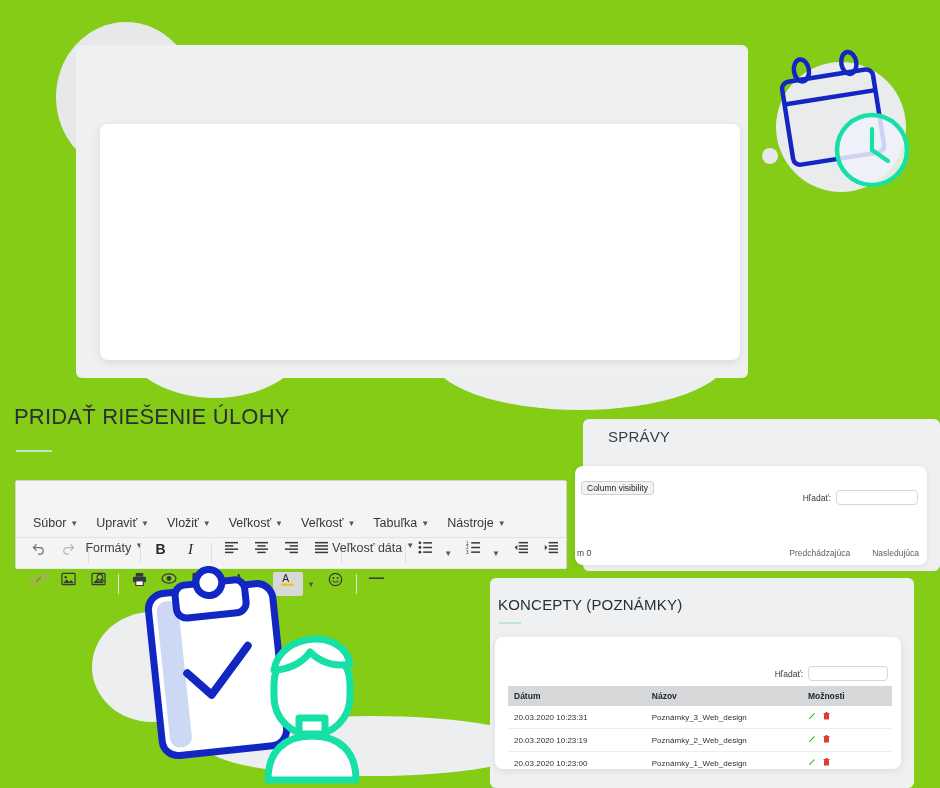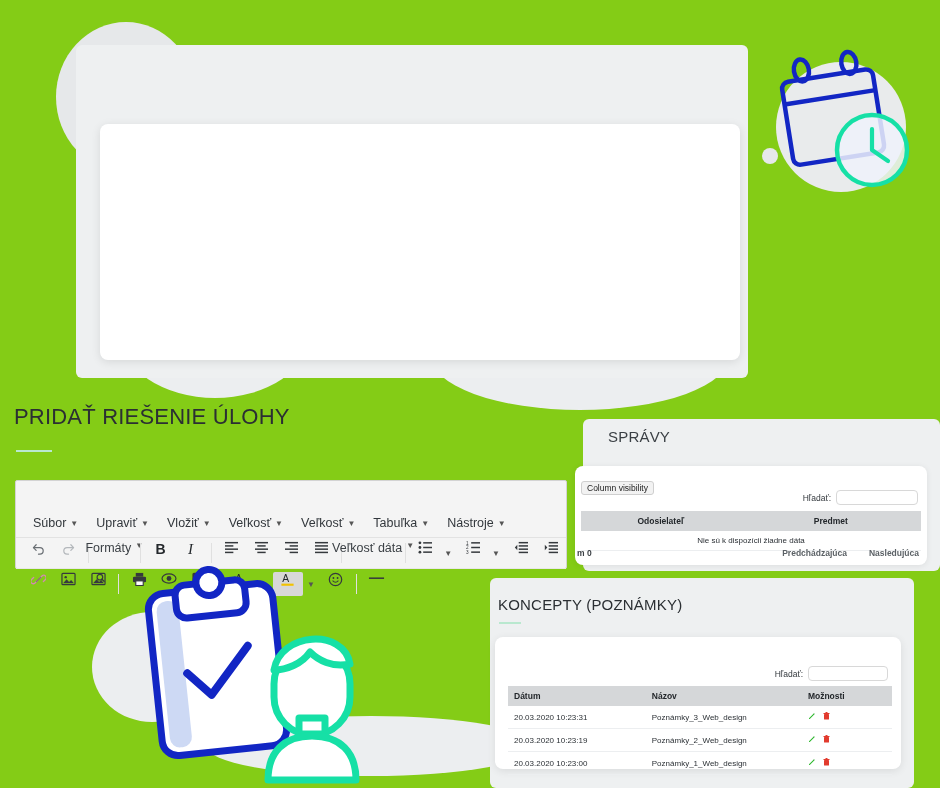--- a/index.html
+++ b/index.html
@@ -166,21 +166,21 @@
     box-shadow: 0 1px 6px rgba(0,0,0,.08);
   }
   #spravy-btn { position: absolute; left: 581px; top: 477px; z-index: 2; }
   #spravy-btn .dtbtn { font-size: 8.5px; height: 14px; line-height: 13px; padding: 0 5px; }
   #spravy-search { position: absolute; left: 700px; top: 490px; width: 218px; z-index: 2; }
   #spravy-search .search-label { font-size: 8.5px; margin-right: 5px; }
   #spravy-search .search-input { width: 82px; height: 15px; }
   #spravy-table { position: absolute; left: 581px; top: 511px; width: 340px; z-index: 2; }
   #spravy-table thead th { font-size: 8.5px; padding: 5px 0 5px 6px; text-align: center; }
   #spravy-table tbody td { font-size: 8px; padding: 5px 0; text-align: center; }
-  #spravy-pager { position: absolute; left: 577px; top: 548px; width: 342px; z-index: 2; font-weight: bold; }
+  #spravy-pager { position: absolute; left: 577px; top: 548px; width: 342px; z-index: 2; }
   #spravy-pager .left-text { font-size: 8.5px; color: #3a3f44; }
   #spravy-pager .pg-link { font-size: 8.5px; margin-left: 22px; }
 
   
   #mini-panel { left: 490px; top: 578px; width: 424px; height: 210px; z-index: 1; }
   #mini-title { left: 498px; top: 596px; font-size: 15px; color: #2b2f33; z-index: 2; }
   #mini-rule  { left: 499px; top: 622px; width: 22px; z-index: 2; }
   #mini-card  { left: 495px; top: 637px; width: 406px; height: 132px; z-index: 2;
                 box-shadow: 0 2px 8px rgba(0,0,0,.09); }
   #mini-btns { position: absolute; left: 508px; top: 654px; z-index: 3; }
@@ -213,33 +213,20 @@
 
   <div id="spravy-btn">
     <span class="dtbtn">Column visibility</span>
   </div>
 
   <div id="spravy-search" class="search-row">
     <span class="search-label">Hľadať:</span>
     <input class="search-input" type="text" value="" style="">
   </div>
 
-  <table class="dt" id="spravy-table">
-    <thead>
-      <tr>
-        <th style="width:45%">Odosielateľ</th>
-        <th style="width:55%">Predmet</th>
-      </tr>
-    </thead>
-    <tbody>
-      <tr>
-        <td class="empty-cell" colspan="2">Nie sú k dispozícii žiadne dáta</td>
-      </tr>
-    </tbody>
-  </table>
 
   <div id="spravy-pager" class="pager">
     <span class="left-text">m 0</span>
     <span class="pager-right">
       <span class="pg-link">Predchádzajúca</span>
       <span class="pg-link">Nasledujúca</span>
     </span>
   </div>
 
   <div class="panel" id="mini-panel"></div>

